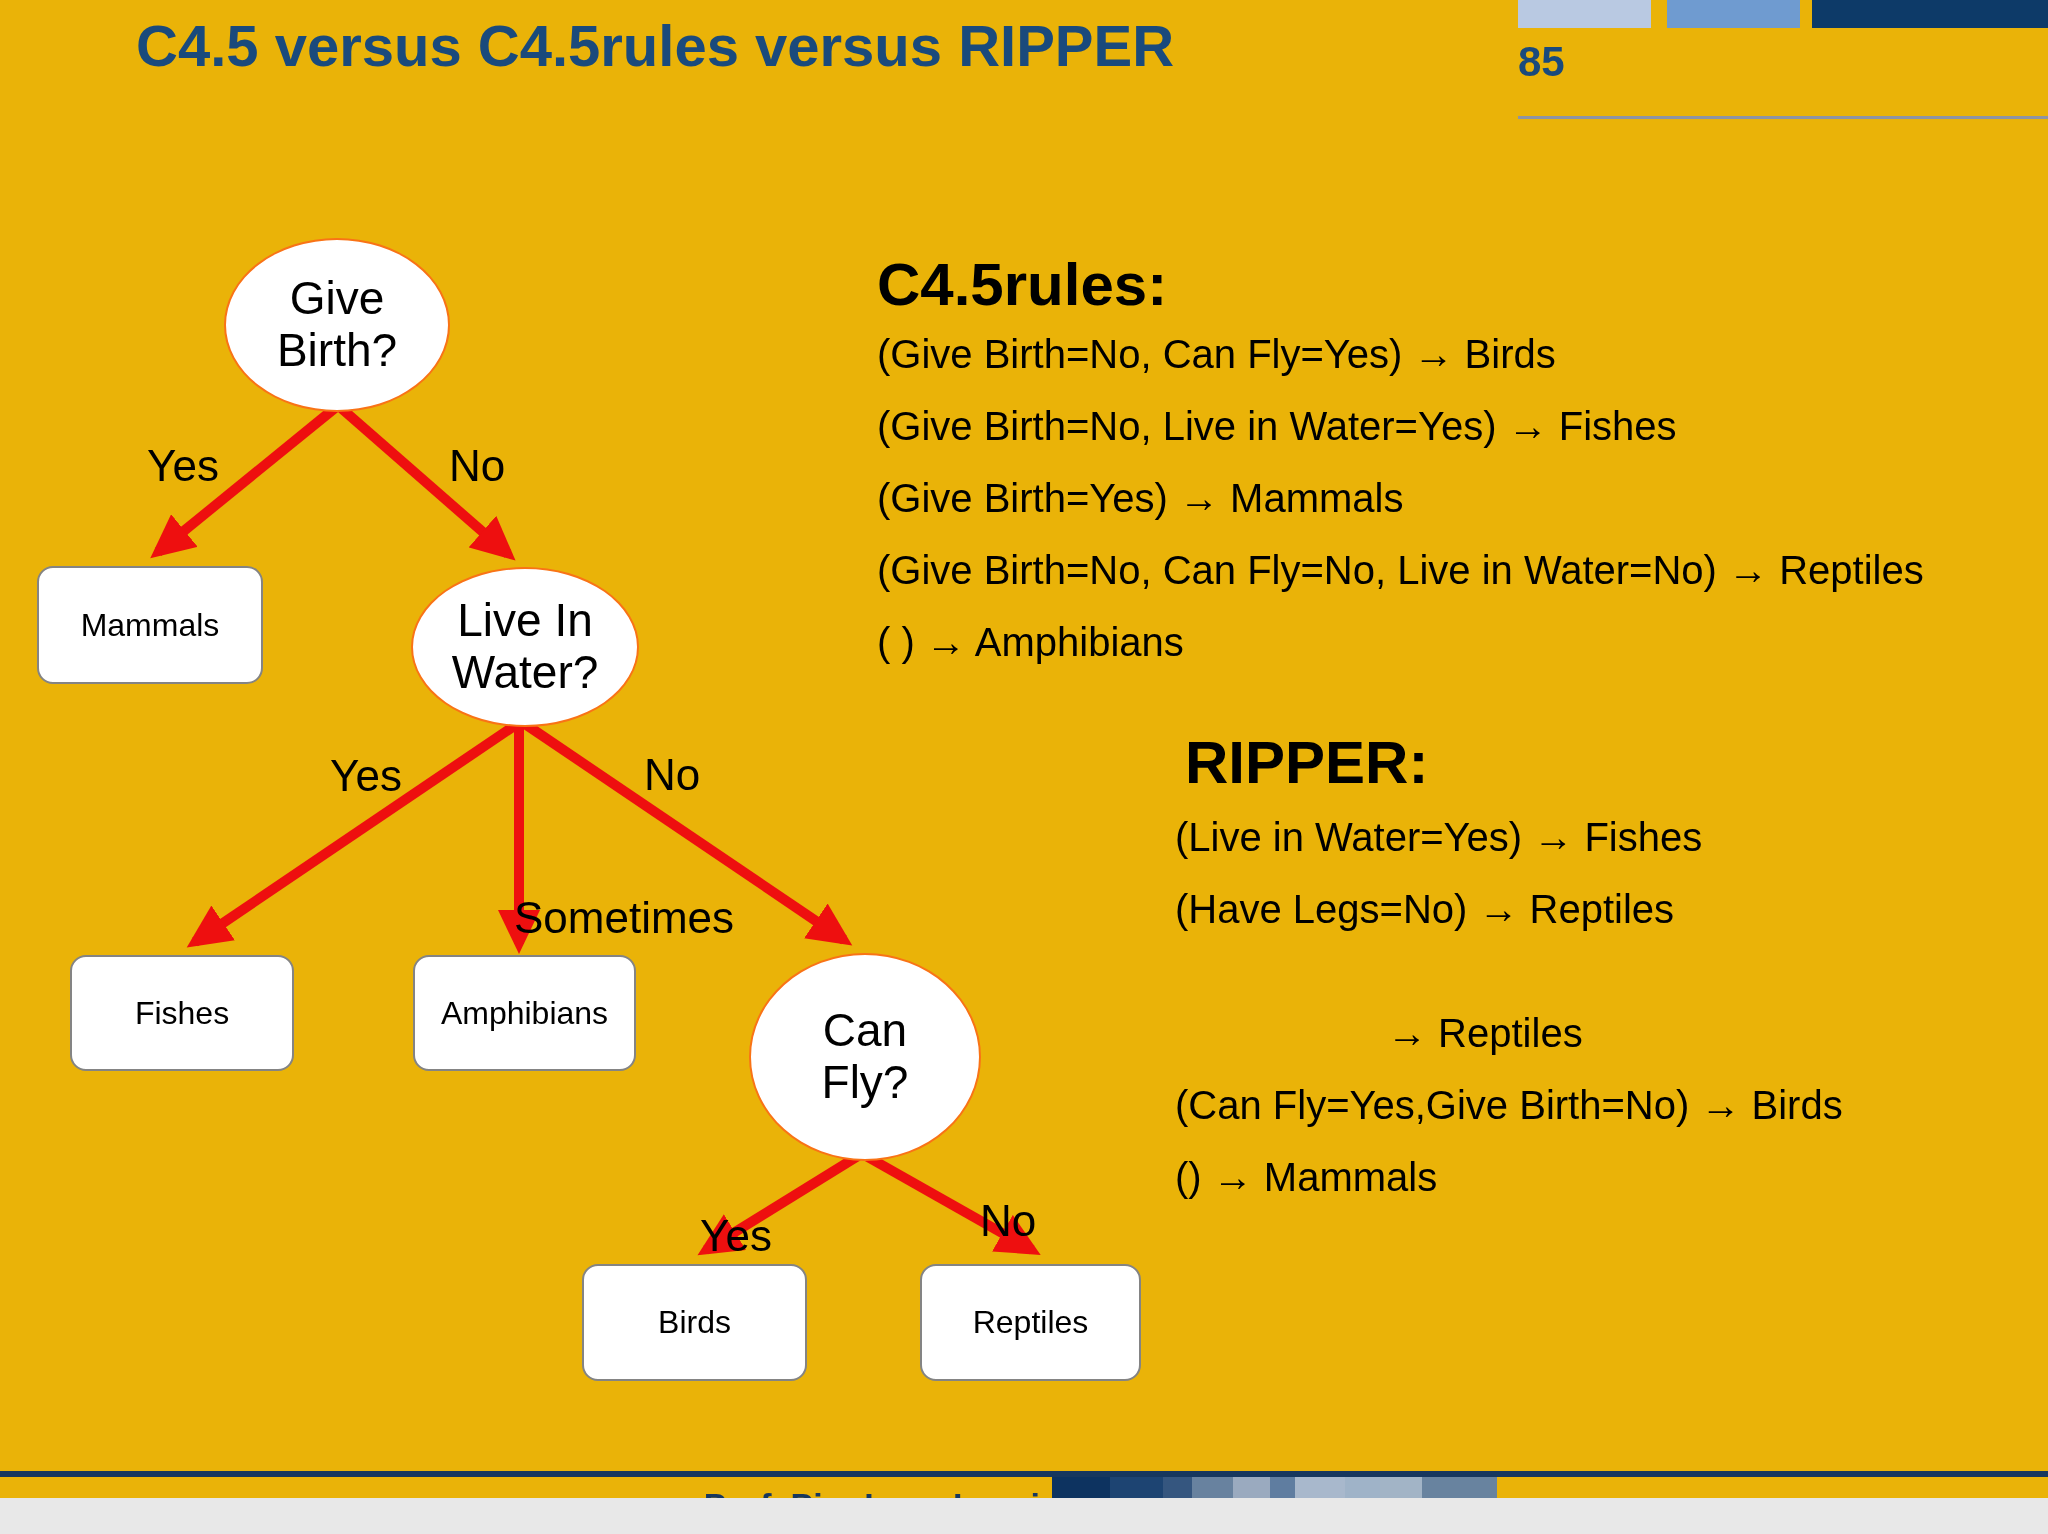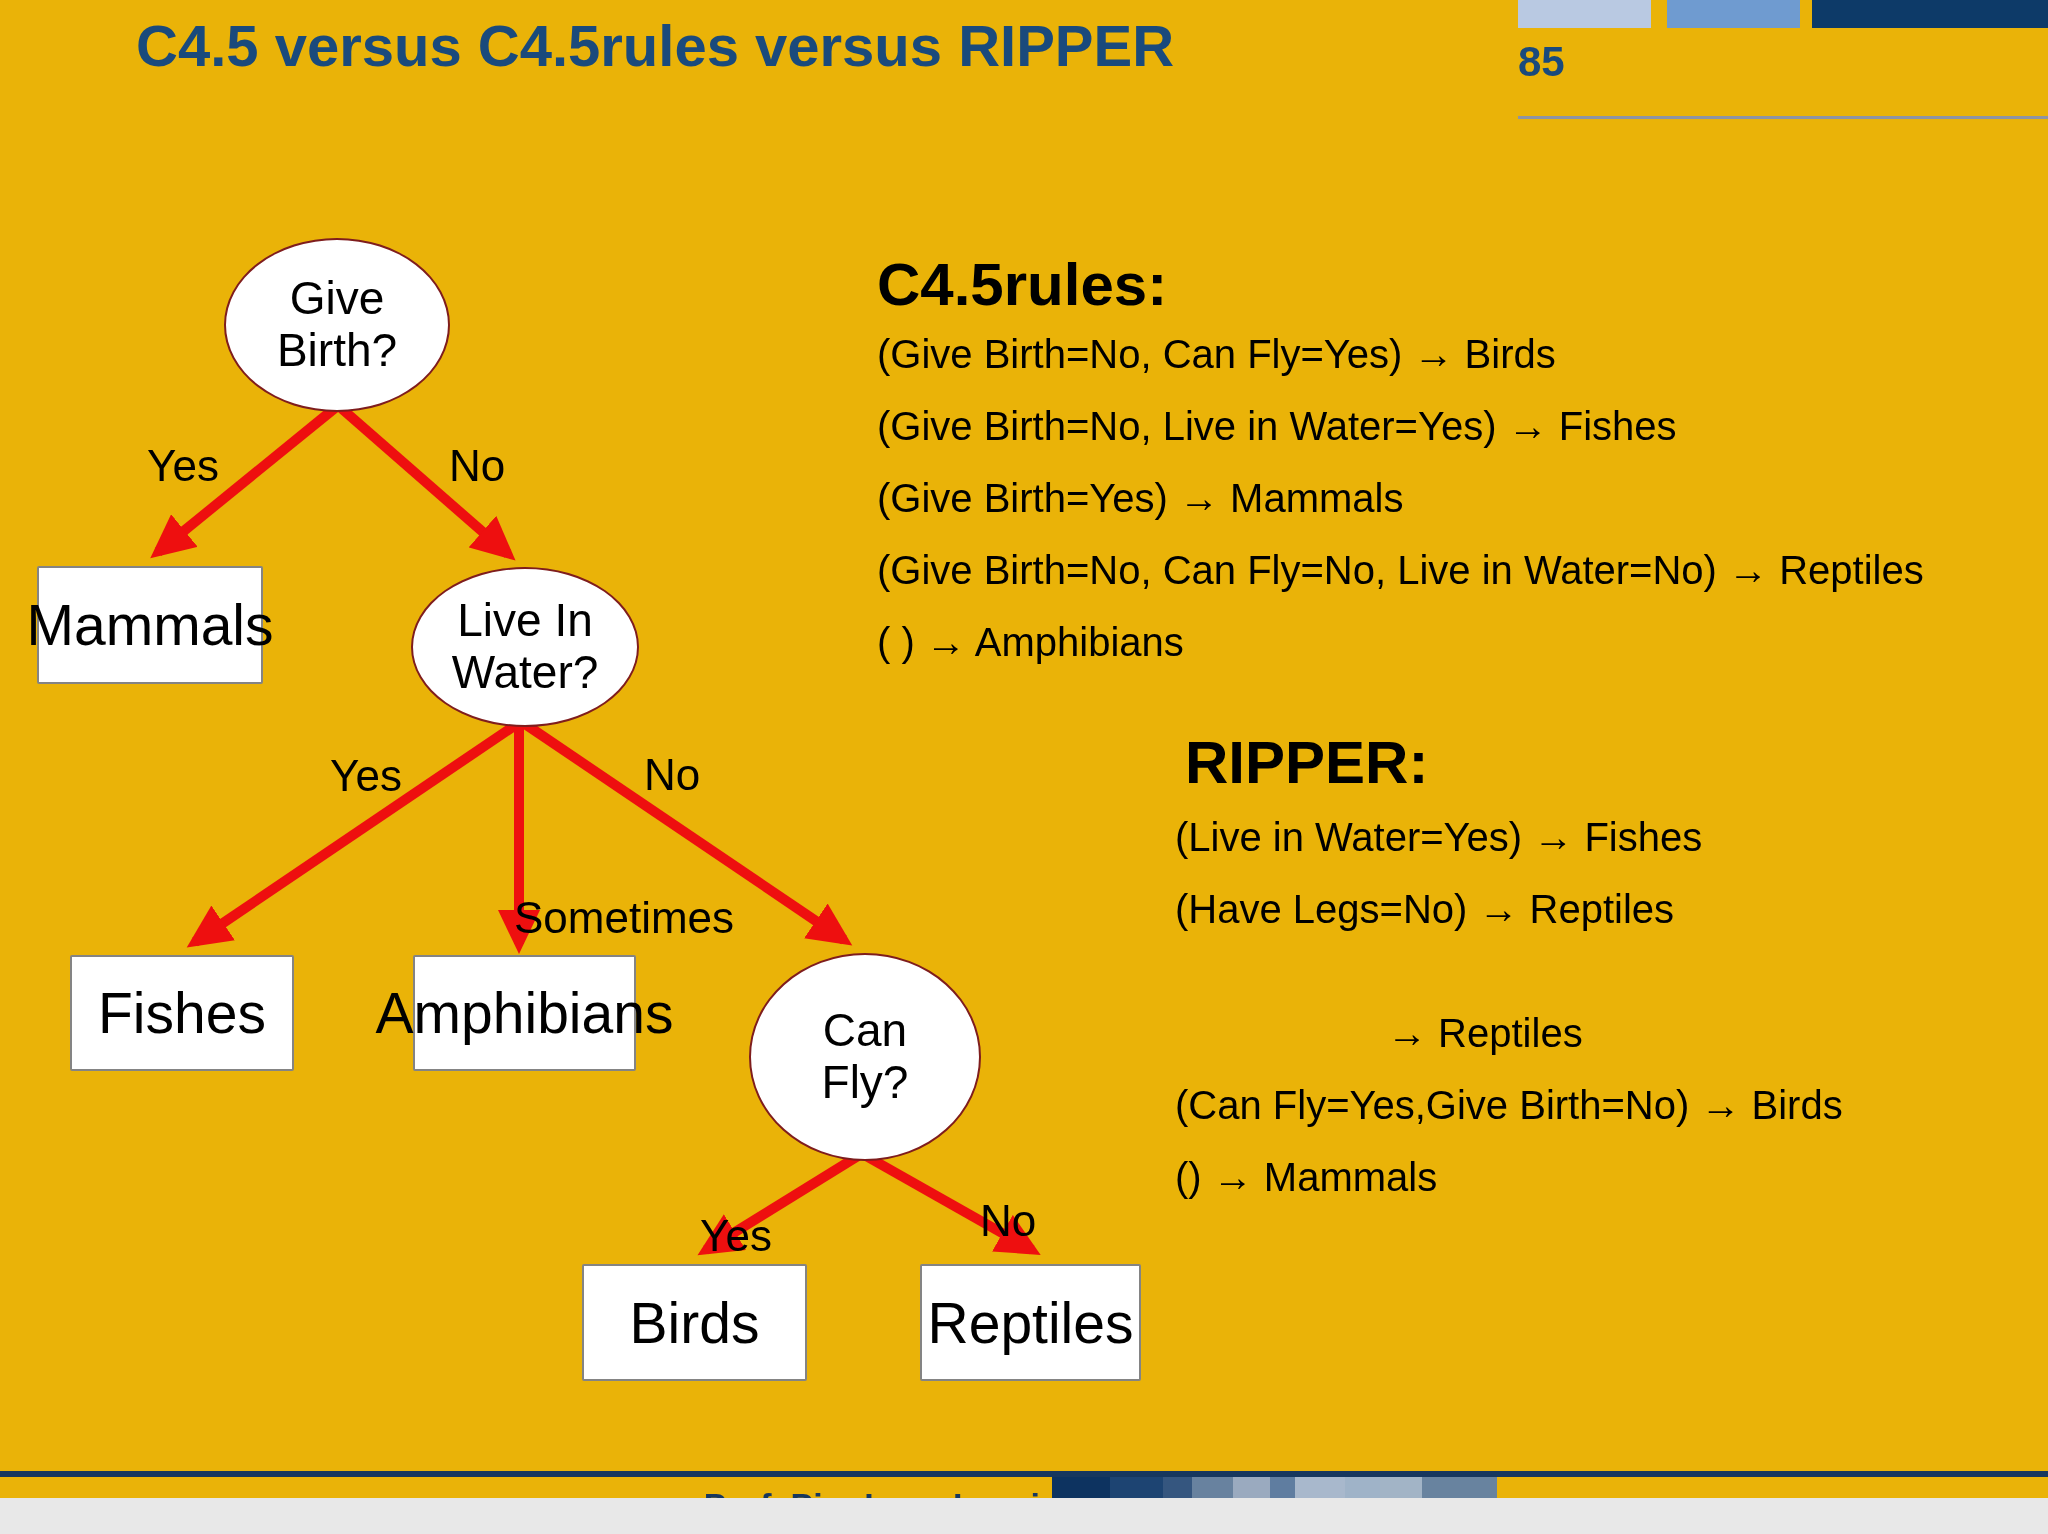--- a/index.html
+++ b/index.html
@@ -11,25 +11,25 @@
          color:#1a4a7c;white-space:nowrap;}
   .pagenum{position:absolute;left:1518px;top:38px;font-size:42px;font-weight:700;color:#1a4a7c;}
   .pagenum-rule{position:absolute;left:1518px;top:116px;width:530px;height:3px;background:#8e94a4;}
   .sq{position:absolute;top:0;height:28px;}
   .sq1{left:1518px;width:133px;background:#b9c9e2;}
   .sq2{left:1667px;width:133px;background:#6f9bd0;}
   .sq3{left:1812px;width:236px;background:#0d3a68;}
 
   
   .arrow-layer{position:absolute;left:0;top:0;width:2048px;height:1534px;pointer-events:none;}
-  .node-ellipse{position:absolute;border:2px solid #7f1d1d;border-radius:50%;background:#fff;
+  .node-ellipse{position:absolute;border:2px solid #f97316;border-radius:50%;background:#fff;
         display:flex;flex-direction:column;align-items:center;justify-content:center;
         font-size:46px;line-height:1.12;color:#000;text-align:center;}
-  .leaf{position:absolute;border:2px solid #848484;border-radius:2px;background:#fff;
-        display:flex;align-items:center;justify-content:center;font-size:57px;color:#000;}
+  .leaf{position:absolute;border:2px solid #848484;border-radius:16px;background:#fff;
+        display:flex;align-items:center;justify-content:center;font-size:32px;color:#000;}
   .elabel{position:absolute;transform:translate(-50%,-50%);font-size:44px;color:#000;white-space:nowrap;}
 
   .n-givebirth{left:224px;top:238px;width:222px;height:170px;}
   .n-water{left:411px;top:567px;width:224px;height:156px;}
   .n-canfly{left:749px;top:953px;width:228px;height:204px;}
   .l-mammals{left:37px;top:566px;width:222px;height:114px;}
   .l-fishes{left:70px;top:955px;width:220px;height:112px;}
   .l-amphibians{left:413px;top:955px;width:219px;height:112px;}
   .l-birds{left:582px;top:1264px;width:221px;height:113px;}
   .l-reptiles{left:920px;top:1264px;width:217px;height:113px;}

